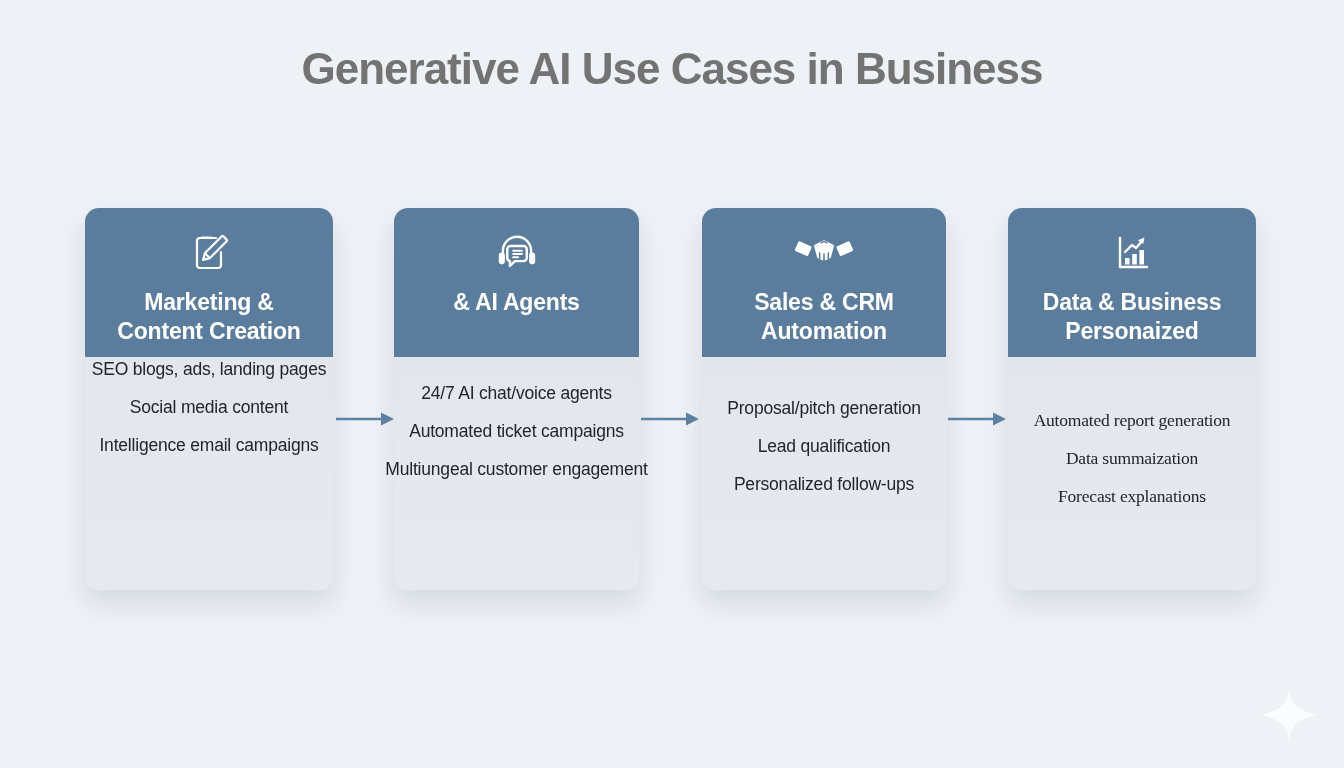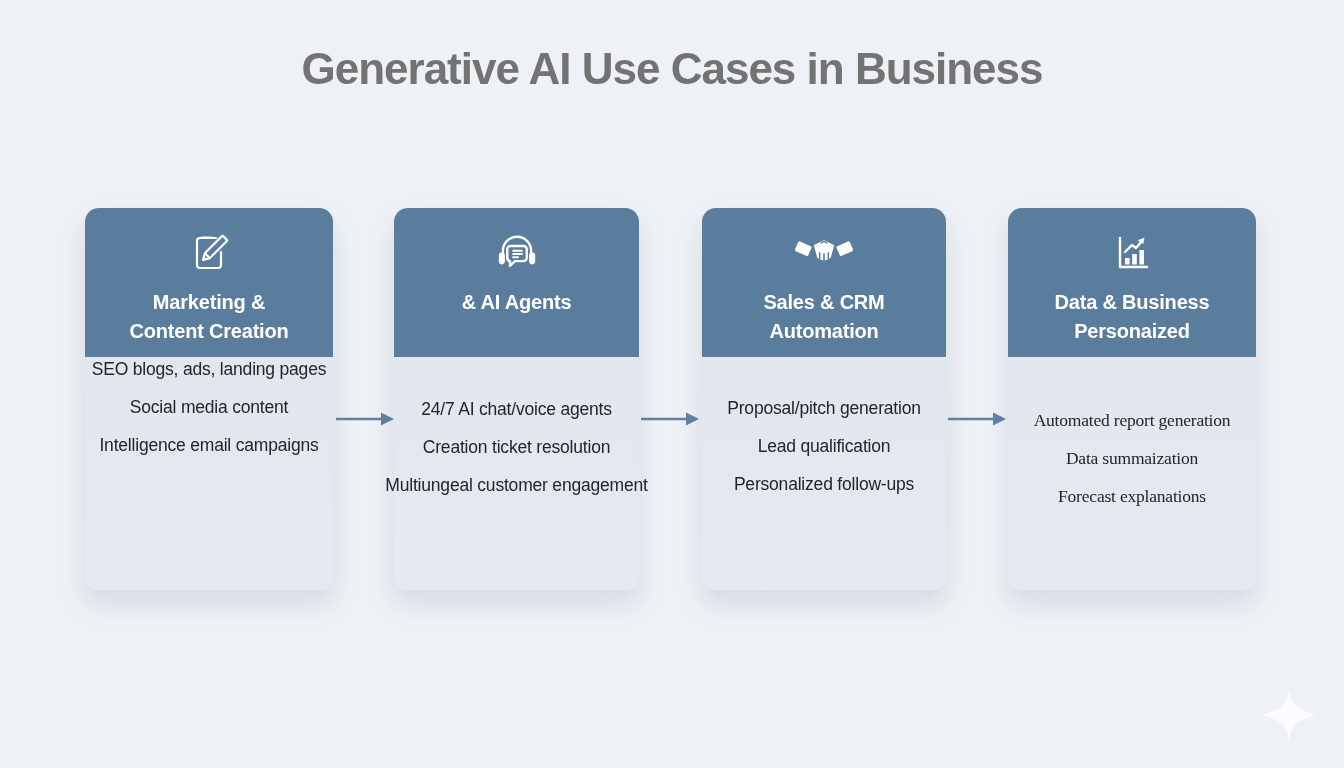--- a/index.html
+++ b/index.html
@@ -57,36 +57,36 @@
     margin-top: 20px;
     height: 50px;
     display: flex;
     align-items: center;
     justify-content: center;
   }
   .card-title {
     margin-top: 10px;
     text-align: center;
     color: #ffffff;
-    font-size: 20px;
+    font-size: 23px;
     font-weight: 700;
     line-height: 29px;
     letter-spacing: -0.2px;
   }
 
   .card-body {
     height: 233px;
     background: linear-gradient(180deg, #e2e6ed 0%, #e6eaf0 100%);
     border-radius: 0 0 14px 14px;
     display: flex;
     flex-direction: column;
     align-items: center;
   }
   .card-1 .card-body { }
-  .card-2 .card-body { padding-top: 40px; }
+  .card-2 .card-body { padding-top: 24px; }
   .card-3 .card-body { padding-top: 39px; }
   .card-4 .card-body { padding-top: 51px; font-family: Liberation Serif, serif; }
 
   .card-item {
     flex: none;
     white-space: nowrap;
     font-size: 17.5px;
     line-height: 25px;
     color: #22262c;
     letter-spacing: -0.2px;
@@ -155,21 +155,21 @@
           <path d="M20.5 23 h8" stroke-width="1.8"></path>
           <path d="M20.5 26 h4.5" stroke-width="1.8"></path>
         </svg>
       </div>
       <div class="card-title">
         <div>&amp; AI Agents</div>
       </div>
     </div>
     <div class="card-body">
       <div class="card-item">24/7 AI chat/voice agents</div>
-      <div class="card-item">Creation ticket resolution</div>
+      <div class="card-item">Automated ticket campaigns</div>
       <div class="card-item">Multiungeal customer engagement</div>
     </div>
   </div>
 
   <div class="card card-3">
     <div class="card-header">
       <div class="card-icon">
         <svg width="58" height="42" viewBox="0 0 60 38" fill="#ffffff">
           <rect x="1" y="9" width="15" height="11" rx="1.5" transform="rotate(24 8.5 14.5)"></rect>
           <rect x="44" y="9" width="15" height="11" rx="1.5" transform="rotate(-24 51.5 14.5)"></rect>

